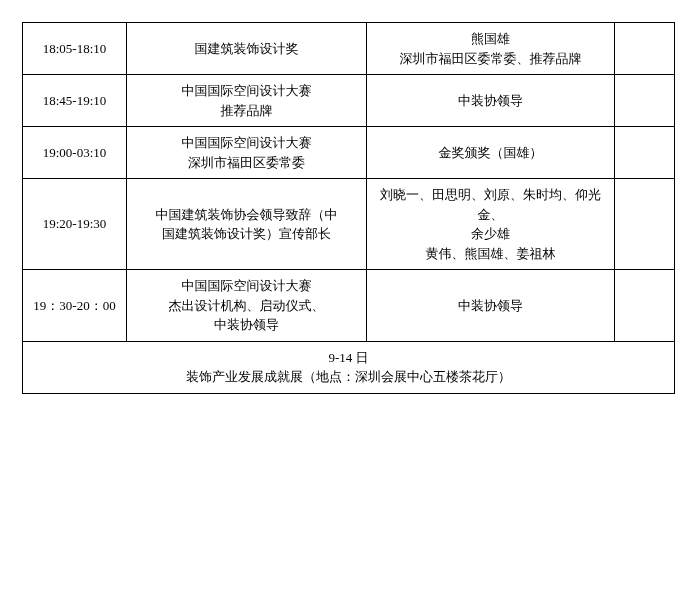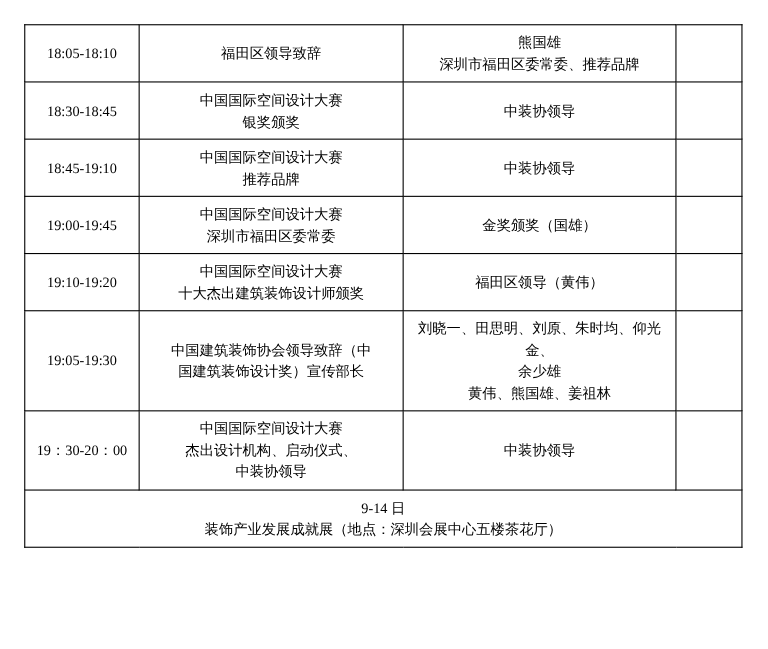--- a/index.html
+++ b/index.html
@@ -74,100 +74,70 @@
       <col class="c-person">
       <col class="c-extra">
     </colgroup>
     <tbody>
 
       <tr>
         <td class="time">
             <span class="line">18:05-18:10</span>
           </td>
         <td class="item">
-            <span class="line">福田区领导致辞</span>
+            <span class="line">国建筑装饰设计奖</span>
           </td>
         <td class="person">
             <span class="line">熊国雄</span>
             <span class="line">深圳市福田区委常委、推荐品牌</span>
           </td>
         <td class="extra">
             <span class="line"></span>
           </td>
       </tr>
 
 
 
-      <tr>
-        <td class="time">
-            <span class="line">18:30-18:45</span>
-          </td>
-        <td class="item">
-            <span class="line">中国国际空间设计大赛</span>
-            <span class="line">银奖颁奖</span>
-          </td>
-        <td class="person">
-            <span class="line">中装协领导</span>
-          </td>
-        <td class="extra">
-            <span class="line"></span>
-          </td>
-      </tr>
 
       <tr>
         <td class="time">
             <span class="line">18:45-19:10</span>
           </td>
         <td class="item">
             <span class="line">中国国际空间设计大赛</span>
             <span class="line">推荐品牌</span>
           </td>
         <td class="person">
             <span class="line">中装协领导</span>
           </td>
         <td class="extra">
             <span class="line"></span>
           </td>
       </tr>
 
       <tr>
         <td class="time">
-            <span class="line">19:00-19:45</span>
+            <span class="line">19:00-03:10</span>
           </td>
         <td class="item">
             <span class="line">中国国际空间设计大赛</span>
             <span class="line">深圳市福田区委常委</span>
           </td>
         <td class="person">
             <span class="line">金奖颁奖（国雄）</span>
           </td>
         <td class="extra">
             <span class="line"></span>
           </td>
       </tr>
 
-      <tr>
-        <td class="time">
-            <span class="line">19:10-19:20</span>
-          </td>
-        <td class="item">
-            <span class="line">中国国际空间设计大赛</span>
-            <span class="line">十大杰出建筑装饰设计师颁奖</span>
-          </td>
-        <td class="person">
-            <span class="line">福田区领导（黄伟）</span>
-          </td>
-        <td class="extra">
-            <span class="line"></span>
-          </td>
-      </tr>
 
       <tr>
         <td class="time">
-            <span class="line">19:05-19:30</span>
+            <span class="line">19:20-19:30</span>
           </td>
         <td class="item">
             <span class="line">中国建筑装饰协会领导致辞（中</span>
             <span class="line">国建筑装饰设计奖）宣传部长</span>
           </td>
         <td class="person">
             <span class="line">刘晓一、田思明、刘原、朱时均、仰光金、</span>
             <span class="line">余少雄</span>
             <span class="line">黄伟、熊国雄、姜祖林</span>
           </td>

